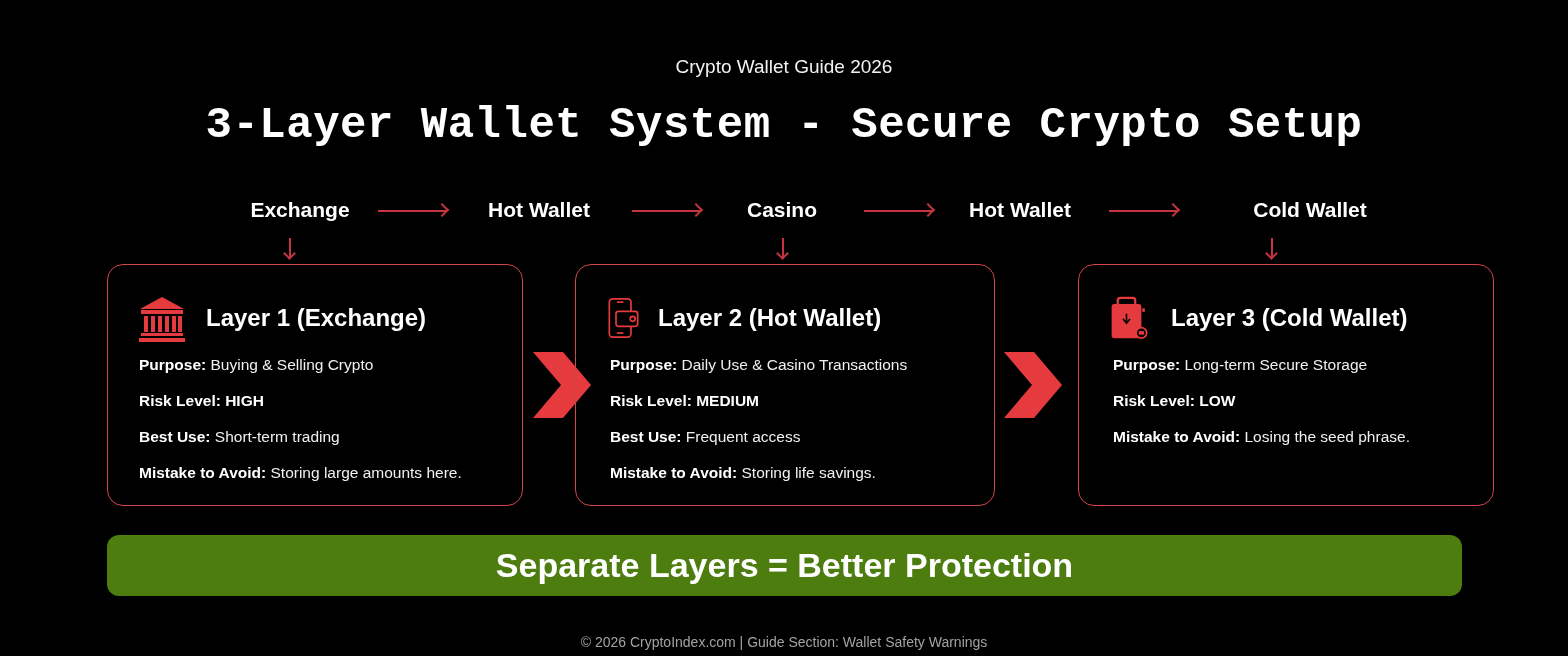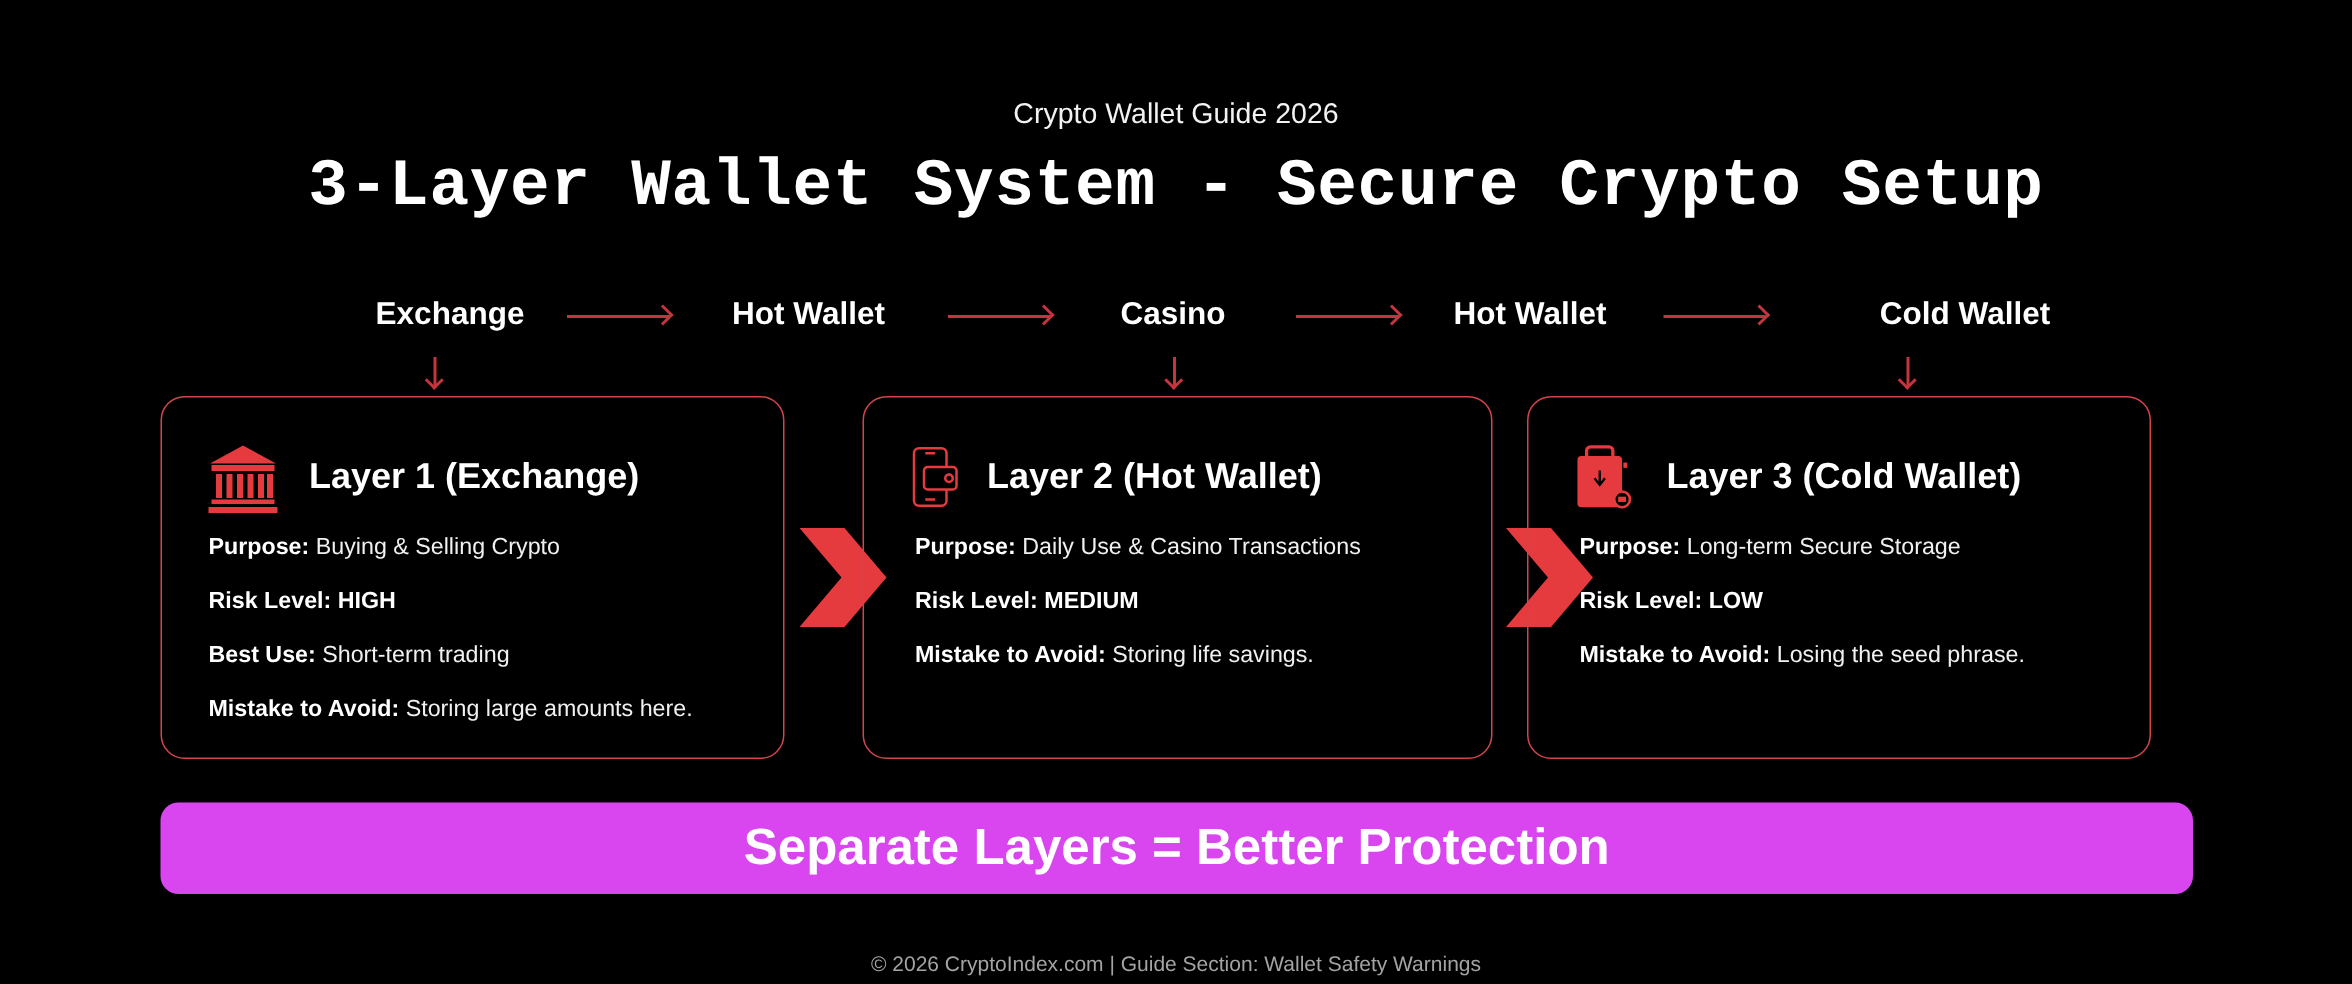--- a/index.html
+++ b/index.html
@@ -1,33 +1,33 @@
 <!DOCTYPE html>
 <html><head>
   <meta charset="utf-8">
   <style>
     html, body { margin:0; padding:0; }
     body { width:1568px; height:656px; background:#000; position:relative; overflow:hidden; font-family:"Liberation Sans", sans-serif; color:#fff; }
     .abs { position:absolute; }
-    .subtitle { left:0; width:1568px; top:66px; text-align:center; font-size:19px; color:#f2f2f2; }
+    .subtitle { left:0; width:1568px; top:56px; text-align:center; font-size:19px; color:#f2f2f2; }
     .title { left:0; width:1568px; top:100px; text-align:center; font-size:44px; font-weight:bold; letter-spacing:0.5px;font-family:Liberation Mono, monospace; }
     .flow-label { top:198px; font-size:21px; font-weight:bold; transform:translateX(-50%); white-space:nowrap; }
     .harrow { top:210px; height:2px; background:#c5343f; }
     .harrow::after { content:""; position:absolute; right:-1px; top:-5px; width:8px; height:8px; border-top:2px solid #c5343f; border-right:2px solid #c5343f; transform:rotate(45deg); }
     .varrow { width:2px; height:20px; background:#c5343f; top:238px; }
     .varrow::after { content:""; position:absolute; left:-4px; bottom:0; width:7px; height:7px; border-bottom:2px solid #c5343f; border-right:2px solid #c5343f; transform:rotate(45deg); }
     .card { top:264px; height:242px; border:1.5px solid #d2444c; border-radius:16px; box-sizing:border-box; }
     .card-head { position:absolute; top:28px; left:30px; display:flex; align-items:center; }
     .card-head .icon { width:48px; height:50px; margin-right:20px; }
     .card-title { font-size:24px; font-weight:bold; }
     .rows { position:absolute; left:31px; top:90px; }
     .row { font-size:15.5px; height:36px; line-height:20px; color:#f0f0f0; white-space:nowrap; }
     .row b { color:#fff;margin-top:41px; }
     .chev { top:352px; width:60px; height:66px; }
-    .banner { left:107px; top:535px; width:1355px; height:61px; background:#d946ef; border-radius:12px; text-align:center; font-size:34px; font-weight:bold; line-height:61px; }
+    .banner { left:107px; top:535px; width:1355px; height:61px; background:#4d7c0f; border-radius:12px; text-align:center; font-size:34px; font-weight:bold; line-height:61px; }
     .footer { left:0; width:1568px; top:634px; text-align:center; font-size:14px; color:#a3a3a3; }
   </style>
 </head>
 <body>
 
 <div class="abs subtitle">Crypto Wallet Guide 2026</div>
 <div class="abs title">3-Layer Wallet System - Secure Crypto Setup</div>
 
 <div class="abs flow-label" style="left:300px;">Exchange</div>
 <div class="abs harrow" style="left:378px;width:68px;"></div>
@@ -78,29 +78,30 @@
       <line x1="13" y1="6" x2="21" y2="6" stroke="#e63b3e" stroke-width="2"></line>
       <line x1="13" y1="43" x2="21" y2="43" stroke="#e63b3e" stroke-width="2"></line>
       <rect x="12" y="17" width="26" height="18" rx="3" fill="#000" stroke="#e63b3e" stroke-width="2"></rect>
       <circle cx="32" cy="26" r="3" fill="none" stroke="#e63b3e" stroke-width="2"></circle>
     </svg>
     <span class="card-title" style="margin-left:-8px;">Layer 2 (Hot Wallet)</span>
   </div>
   <div class="rows" style="left:34px;">
     <div class="row"><b>Purpose:</b> <span>Daily Use &amp; Casino Transactions</span></div>
     <div class="row"><b>Risk Level:</b> <b>MEDIUM</b></div>
+    <div class="row"><b>Best Use:</b> <span>Frequent access</span></div>
     <div class="row"><b>Mistake to Avoid:</b> <span>Storing life savings.</span></div>
   </div>
 </div>
 
 <svg class="abs chev" style="left:1004px;" viewBox="0 0 60 66">
   <polygon points="0,0 30,0 58,33 30,66 0,66 28,33" fill="#e63b3e"></polygon>
 </svg>
 
-<div class="abs card" style="left:1018px;width:416px;">
+<div class="abs card" style="left:1078px;width:416px;">
   <div class="card-head">
     <svg class="icon" viewBox="0 0 48 50" style="width:42px;">
       <rect x="10" y="2" width="20" height="10" rx="3" fill="none" stroke="#e63b3e" stroke-width="2.5"></rect>
       <rect x="3" y="9" width="34" height="39" rx="3" fill="#e63b3e"></rect>
       <rect x="38" y="14" width="3" height="4" fill="#e63b3e"></rect>
       <path d="M20 20 L20 30 M16 26 L20 31 L24 26" stroke="#000" stroke-width="1.8" fill="none"></path>
       <circle cx="37" cy="42" r="6" fill="#000" stroke="#e63b3e" stroke-width="2"></circle>
       <rect x="34" y="40" width="6" height="4" fill="#e63b3e"></rect>
     </svg>
     <span class="card-title">Layer 3 (Cold Wallet)</span>

